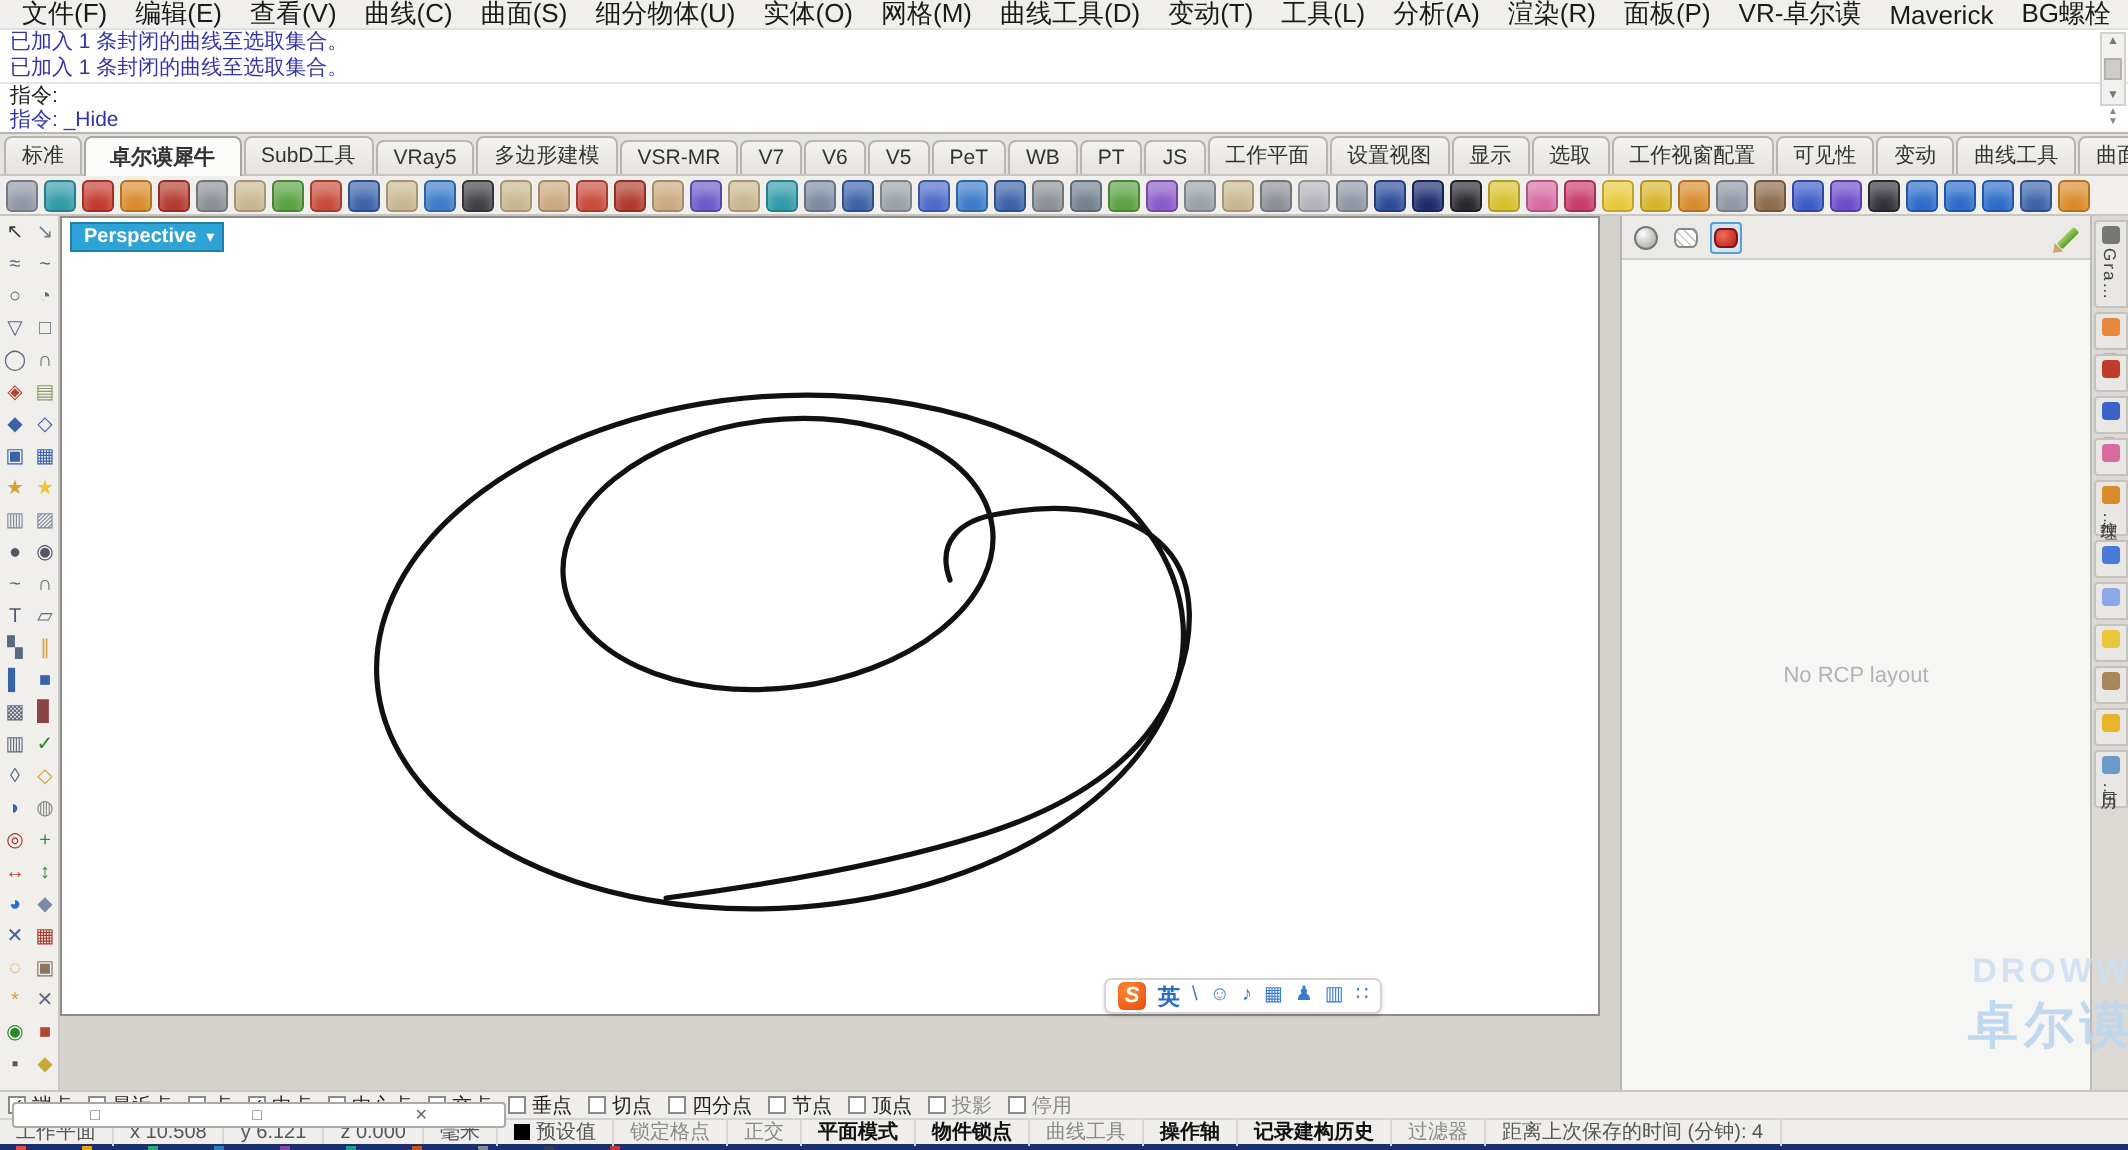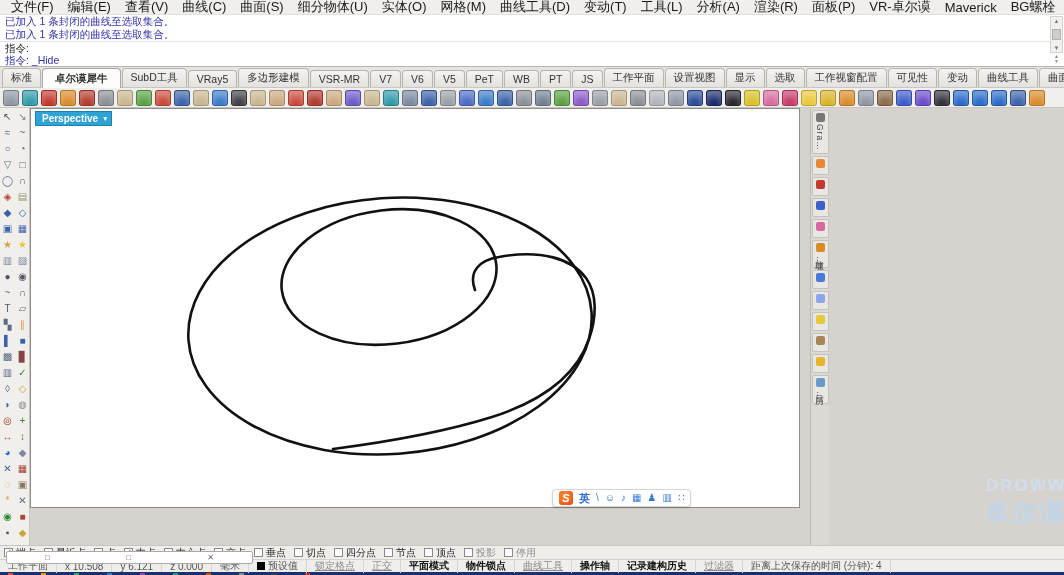--- a/index.html
+++ b/index.html
@@ -71,21 +71,21 @@
   .osnap { height:14px; background:#f0eeeb; border-top:1px solid #c9c6c1; display:flex; align-items:center; padding-left:4px; gap:8px; flex:0 0 auto; }
   .osnap-item { display:flex; align-items:center; gap:3px; cursor:pointer; }
   .osnap-item .cb { width:9px; height:9px; background:#fff; border:1px solid #8a8a8a; font-size:8px; line-height:8px; text-align:center; color:#111; }
   .osnap-item .lb { font-size:10px; color:#222; }
   .osnap-item.muted .lb { color:#8a8a8a; }
 
   
   .statusrow { height:13px; background:#f0eeeb; border-top:1px solid #d4d2ce; display:flex; align-items:center; flex:0 0 auto; position:relative; }
   .scell { font-size:10px; color:#555; padding:0 8px; border-right:1px solid #d8d6d2; white-space:nowrap; display:flex; align-items:center; gap:3px; cursor:pointer; }
   .scell.on { color:#111; font-weight:bold; }
-  .scell.off { color:#8a8a8a;text-decoration:underline; }
+  .scell.off { color:#8a8a8a; }
   .scell .swatch { width:8px; height:8px; background:#000; display:inline-block; }
   .miniwin { position:absolute; left:6px; top:-9px; width:247px; height:13px; background:#fff; border:1px solid #aaa; border-radius:2px; display:flex; align-items:center; justify-content:space-around; z-index:5; }
   .miniwin span { font-size:8px; color:#666; cursor:pointer; }
 
   
   .taskbar { height:5px; background:#1b2f6e; display:flex; align-items:center; gap:28px; padding-left:8px; flex:0 0 auto; }
   .taskbar span { width:5px; height:3px; display:inline-block; }
 
   
   .watermark { position:absolute; right:-4px; top:476px; z-index:6; pointer-events:none; text-align:center; opacity:.9; }
@@ -297,20 +297,40 @@
             <span class="sg-ic">☺</span>
             <span class="sg-ic">♪</span>
             <span class="sg-ic">▦</span>
             <span class="sg-ic">♟</span>
             <span class="sg-ic">▥</span>
             <span class="sg-ic">∷</span>
           </div>
       </div>
     </div>
 
+    <div class="rpanel">
+      <div class="rp-head">
+        <span class="rp-tabicon">
+            <span class="ball-gray"></span>
+          </span>
+        <span class="rp-tabicon">
+            <span class="cyl-white"></span>
+          </span>
+        <span class="rp-tabicon sel">
+            <span class="cyl-red"></span>
+          </span>
+        <span class="pencil">
+            <span class="shaft"></span>
+            <span class="tip"></span>
+          </span>
+      </div>
+      <div class="rp-body">
+        <span class="rp-empty">No RCP layout</span>
+      </div>
+    </div>
 
     <div class="rstrip">
         <div class="strip-tab">
           <span class="dot" style="background: rgb(119, 119, 119);"></span>
           <span class="vtext">Gra…</span>
         </div>
         <div class="strip-tab">
           <span class="dot" style="background: rgb(232, 136, 58);"></span>
           <span class="vtext">属性</span>
         </div>

